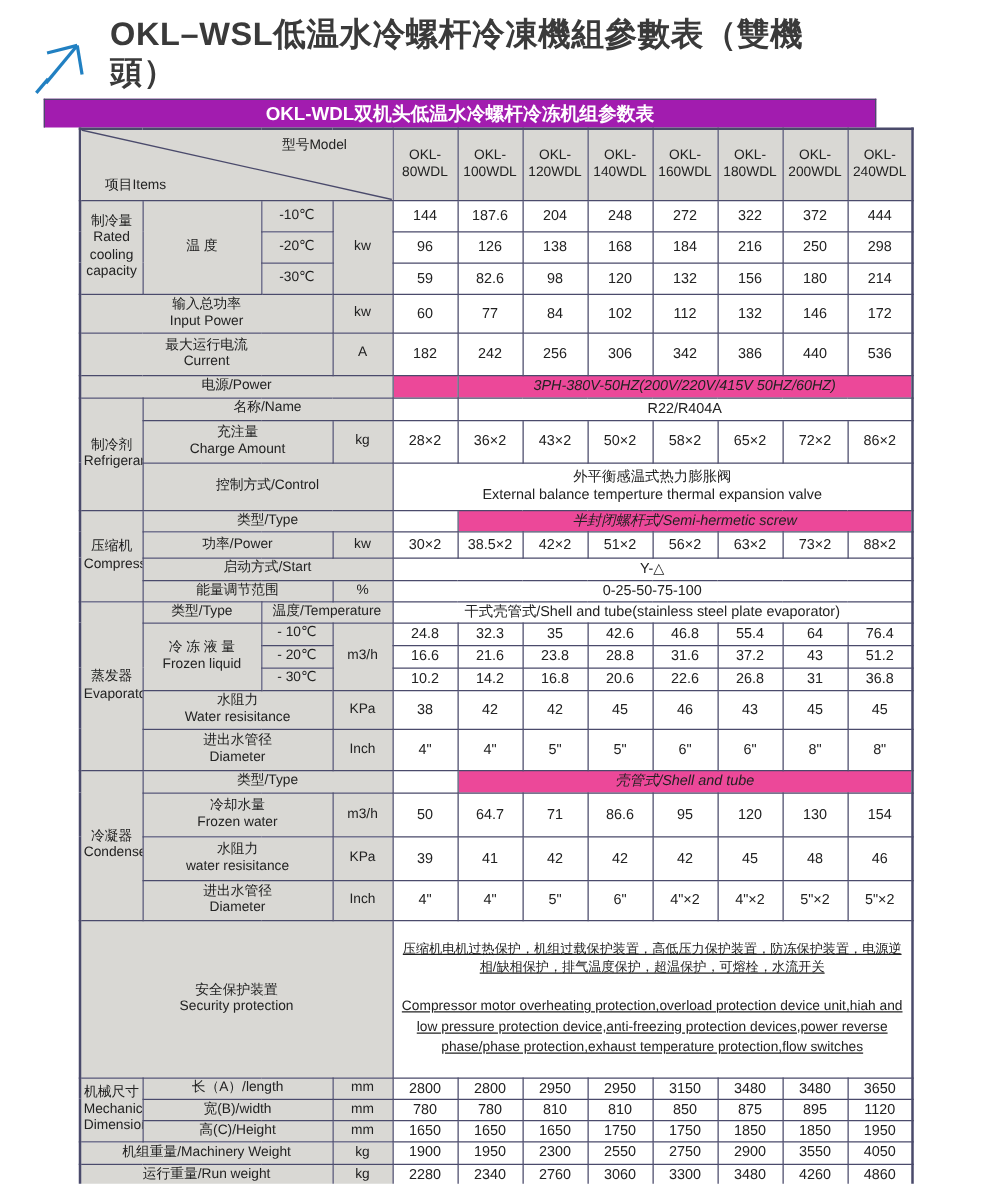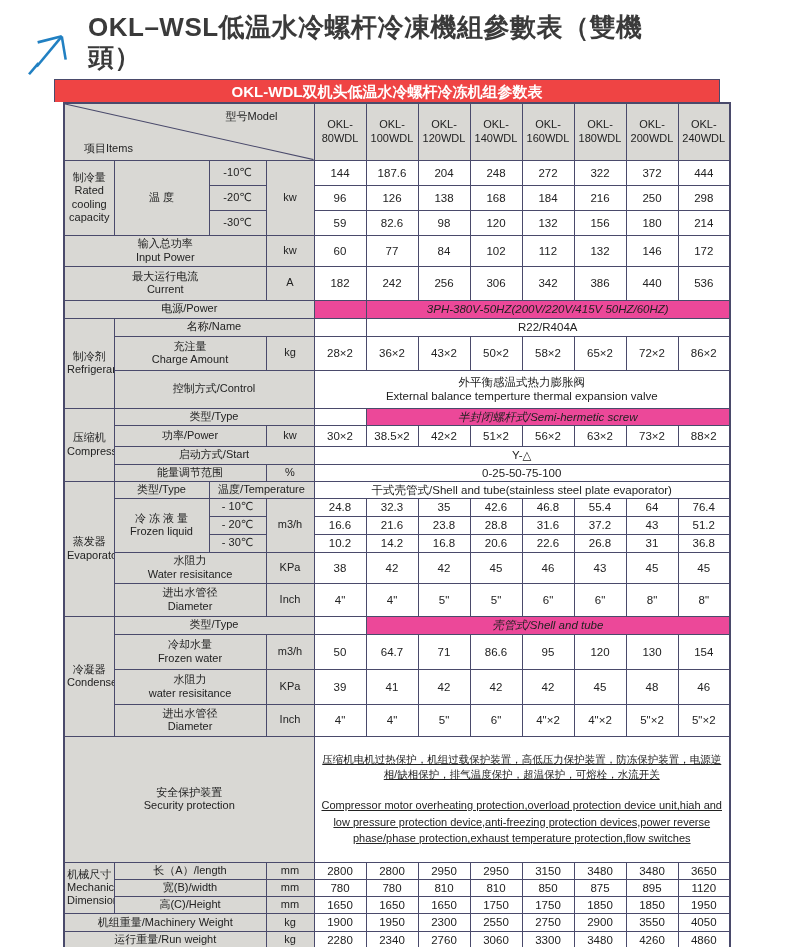--- a/index.html
+++ b/index.html
@@ -20,23 +20,23 @@
     font-size: 26px; font-weight: bold; color: #3a3a3a;
     letter-spacing: 0.5px; line-height: 1.15;
   }
   .title-en {
     margin-left: 88px; margin-top: 3px;
     font-size: 18.5px; font-weight: 500; color: #3a3a3a;
   }
 
   
   .caption {
-    width: 666px; margin-left: 54px; margin-top: 6px;
+    width: 666px; margin-left: 35px; margin-top: 6px;
     height: 23px; line-height: 23px;
-    background: #ef4444; color: #ffffff;
+    background: #a21caf; color: #ffffff;
     font-size: 15px; font-weight: bold; text-align: center;
     border: 1px solid #4a4a6b; border-bottom: none;
   }
 
   
   table.spec {
     width: 666px; margin-left: 63px;
     border-collapse: collapse; table-layout: fixed;
     border: 2px solid #4a4a6b;
   }

